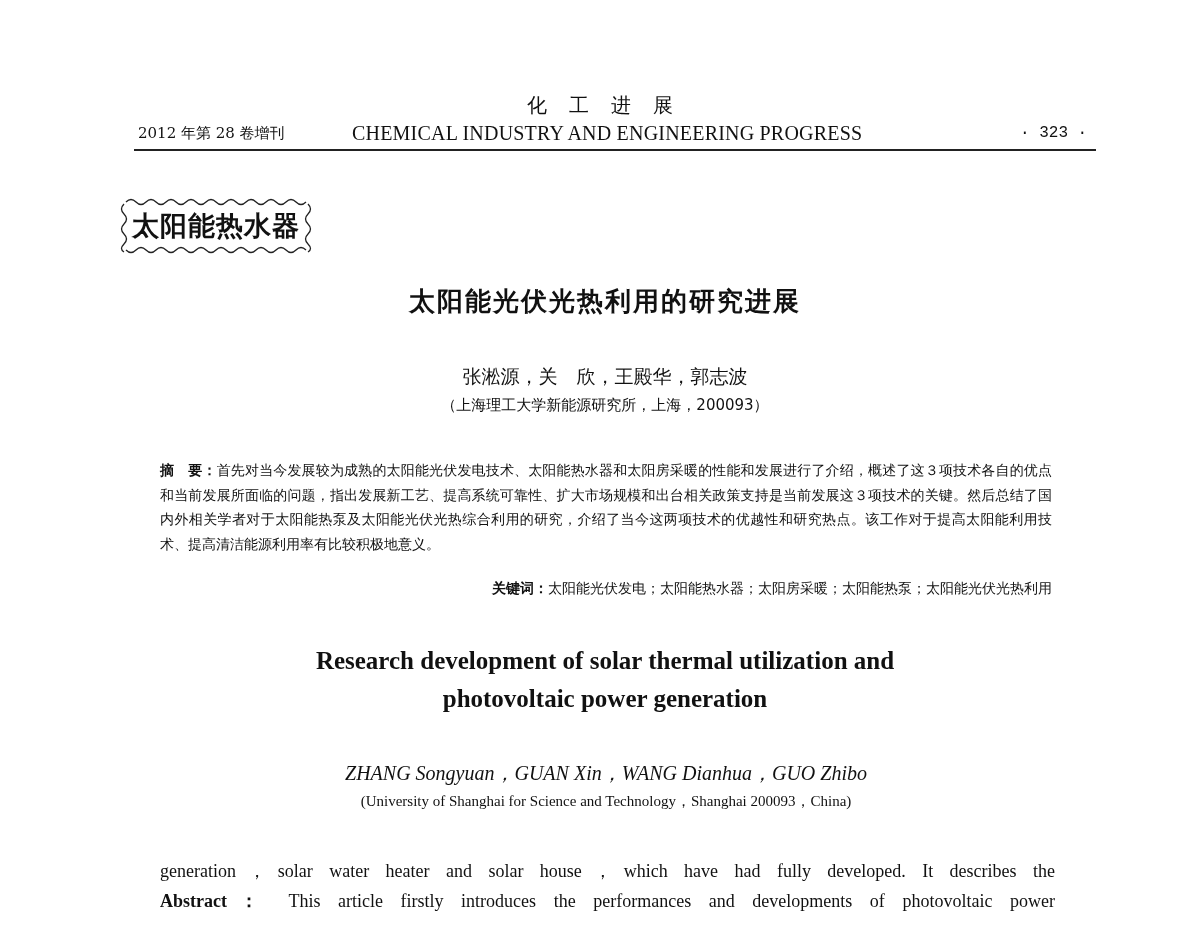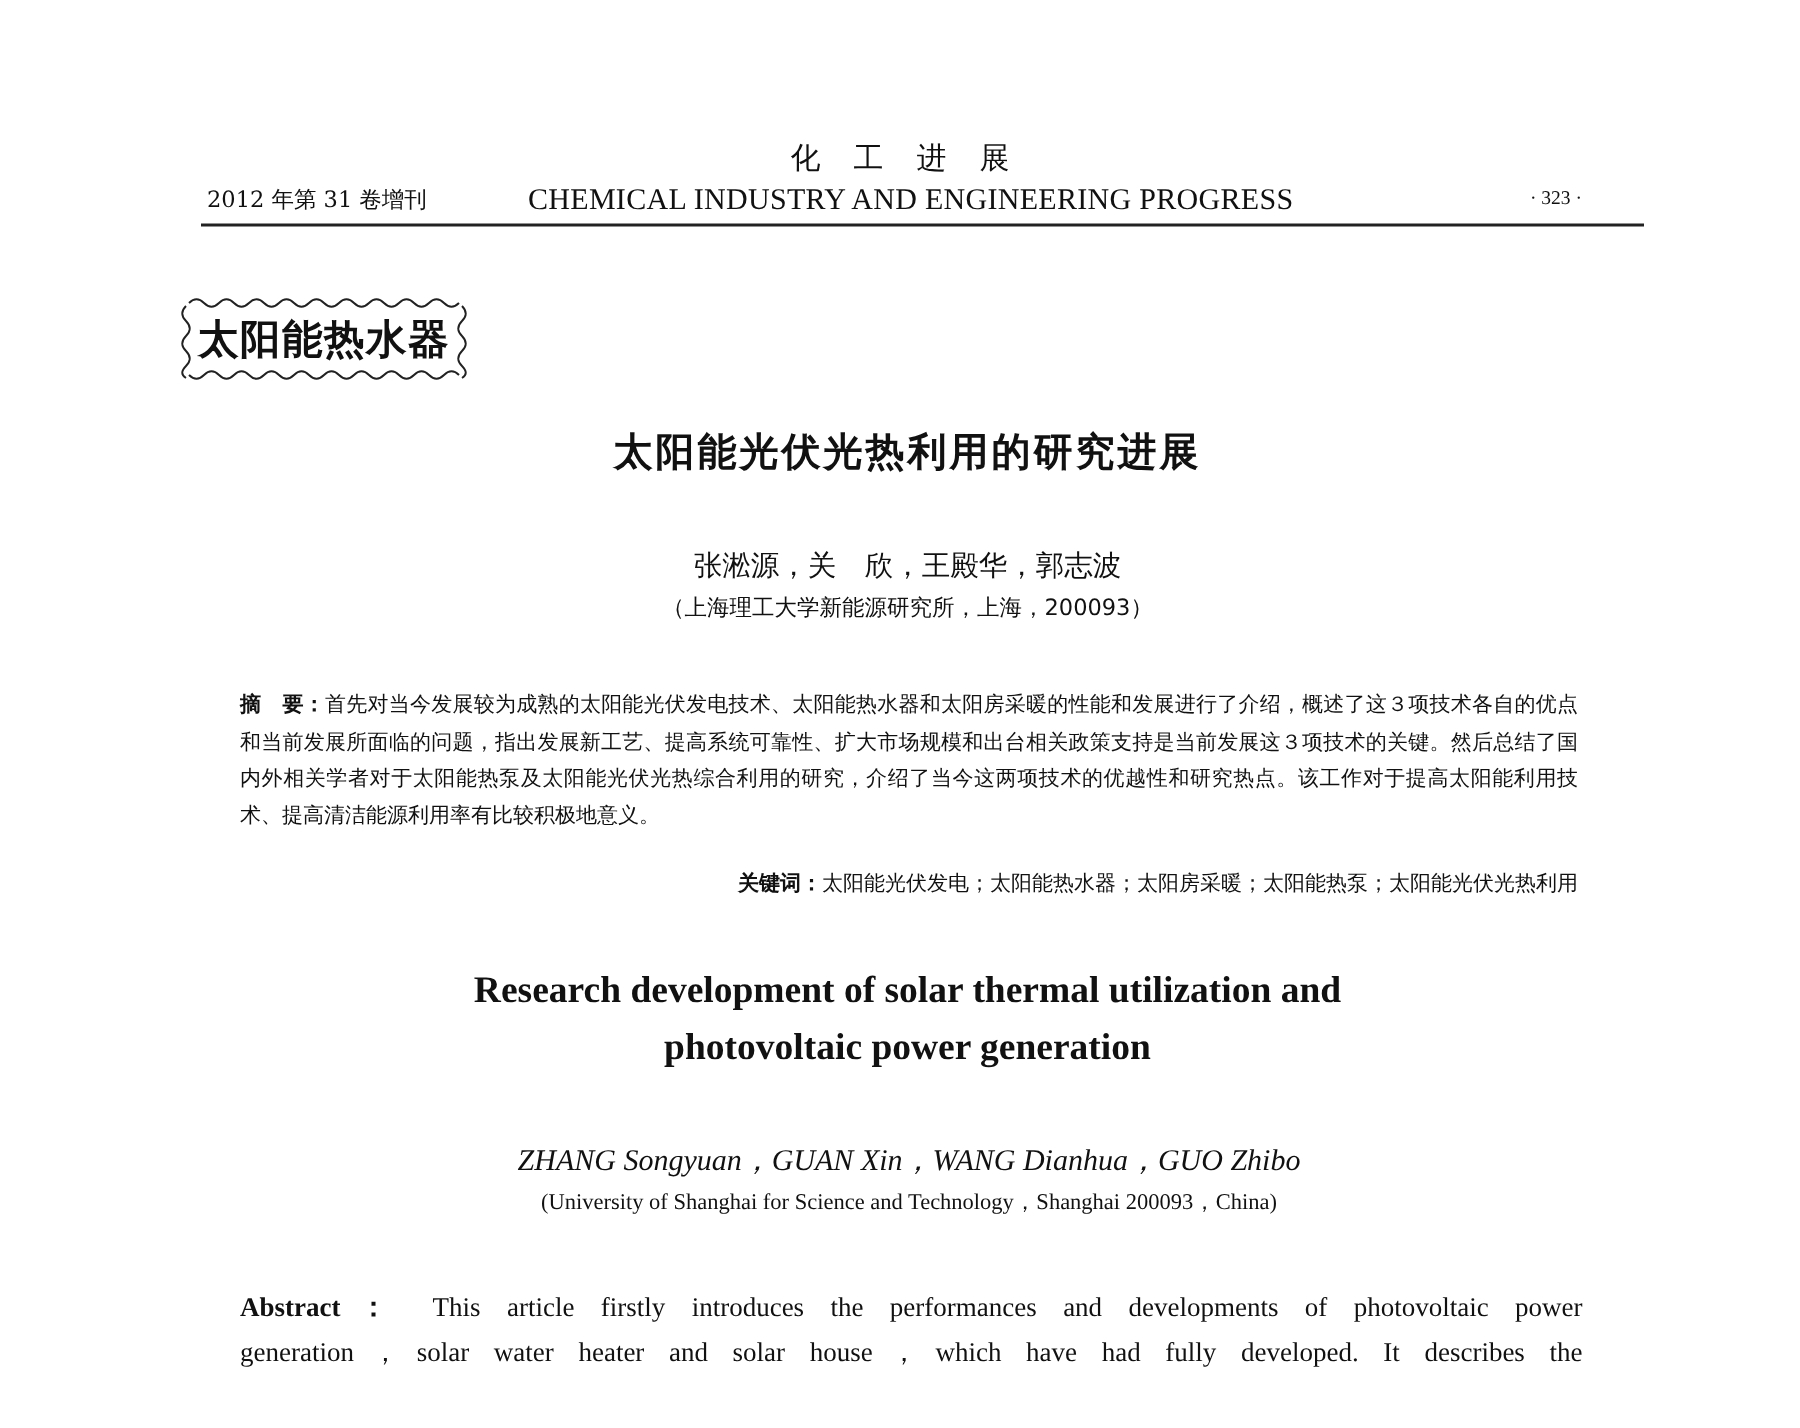--- a/index.html
+++ b/index.html
@@ -1,21 +1,21 @@
 <!DOCTYPE html>
 <html><head>
   <meta charset="utf-8">
   <style>
     html, body { margin:0; padding:0; background:#ffffff; }
     body { width:1200px; height:952px; overflow:hidden; position:relative; color:#111; font-family:"DejaVu Serif", serif; }
     .abs { position:absolute; }
     .journal-cn { left:0; width:1200px; top:92px; text-align:center; font-size:20px; letter-spacing:22px; font-family:"DejaVu Serif", serif; padding-left:22px; box-sizing:border-box; }
     .hdr-left { left:138px; top:124px; font-size:15px; font-family:"DejaVu Serif", serif; }
     .hdr-center { left:352px; top:122px; font-size:20px; font-family:"Liberation Serif", serif; letter-spacing:0.2px; }
-    .hdr-right { left:1020px; top:124px; font-size:13px; font-family:Liberation Serif, serif; }
+    .hdr-right { left:1020px; top:124px; font-size:16px; font-family:Liberation Mono, monospace; }
     .hdr-rule { left:134px; top:149px; width:962px; height:0; border-top:2px solid #222; }
     .section-tag { left:118px; top:196px; width:196px; height:60px; box-sizing:border-box; }
     .section-tag .frame { position:absolute; left:0; top:0; width:196px; height:60px; }
     .section-tag .label { position:absolute; left:0; width:196px; top:12px; text-align:center; font-size:27px; font-weight:bold; font-family:"DejaVu Sans", sans-serif; letter-spacing:1px; }
     .title-cn { left:0; width:1210px; top:284px; text-align:center; font-size:26px; font-weight:bold; font-family:"DejaVu Sans", sans-serif; letter-spacing:2px; }
     .authors-cn { left:0; width:1210px; top:364px; text-align:center; font-size:19px; font-family:"DejaVu Serif", serif; }
     .affil-cn { left:0; width:1210px; top:396px; text-align:center; font-size:15px; font-family:"DejaVu Sans", sans-serif; }
     .abstract-cn { left:160px; top:458px; width:892px; font-size:14px; line-height:24.6px; font-family:"DejaVu Serif", serif; text-align:justify; }
     .abstract-cn b { font-family:"DejaVu Sans", sans-serif; font-weight:bold; }
     .keywords-cn { left:160px; top:580px; width:892px; font-size:14px; font-family:"DejaVu Serif", serif;text-align:right; }
@@ -24,21 +24,21 @@
     .authors-en { left:0; width:1212px; top:760px; text-align:center; font-size:20px; font-style:italic; font-family:"Liberation Serif", serif; }
     .affil-en { left:0; width:1212px; top:792px; text-align:center; font-size:15px; font-family:"Liberation Serif", serif; }
     .abstract-en { left:160px; top:856px; width:895px; font-size:18px; line-height:30px; font-family:"Liberation Serif", serif; text-align:justify; text-align-last:justify; }
     .abstract-en b { font-weight:bold; }
     .abstract-en .line { display:block; text-align:justify; text-align-last:justify; }
   </style>
 </head>
 <body>
 
 <div class="abs journal-cn">化工进展</div>
-<div class="abs hdr-left">2012 年第 31 卷增刊</div>
+<div class="abs hdr-left">2012 年第 28 卷增刊</div>
 <div class="abs hdr-center">CHEMICAL INDUSTRY AND ENGINEERING PROGRESS</div>
 <div class="abs hdr-right">· 323 ·</div>
 <div class="abs hdr-rule"></div>
 
 <div class="abs section-tag">
   <svg class="frame" viewBox="0 0 196 60" width="196" height="60">
     <path d="M8,6 q5,-5 10,0 t10,0 t10,0 t10,0 t10,0 t10,0 t10,0 t10,0 t10,0 t10,0 t10,0 t10,0 t10,0 t10,0 t10,0 t10,0 t10,0 t10,0" fill="none" stroke="#222" stroke-width="1.3"></path>
     <path d="M8,54 q5,5 10,0 t10,0 t10,0 t10,0 t10,0 t10,0 t10,0 t10,0 t10,0 t10,0 t10,0 t10,0 t10,0 t10,0 t10,0 t10,0 t10,0 t10,0" fill="none" stroke="#222" stroke-width="1.3"></path>
     <path d="M6,8 q-5,5 0,10 t0,10 t0,10 t0,10 t0,8" fill="none" stroke="#222" stroke-width="1.3"></path>
     <path d="M190,8 q5,5 0,10 t0,10 t0,10 t0,10 t0,8" fill="none" stroke="#222" stroke-width="1.3"></path>
@@ -60,15 +60,15 @@
 
 <div class="abs title-en">
   <div>Research development of solar thermal utilization and</div>
   <div>photovoltaic power generation</div>
 </div>
 
 <div class="abs authors-en">ZHANG Songyuan，GUAN Xin，WANG Dianhua，GUO Zhibo</div>
 <div class="abs affil-en">(University of Shanghai for Science and Technology，Shanghai 200093，China)</div>
 
 <div class="abs abstract-en">
+  <span class="line">generation，solar water heater and solar house，which have had fully developed. It describes the</span>
   <span class="line"><b>Abstract：</b> <span>This article firstly introduces the performances and developments of photovoltaic power</span></span>
-  <span class="line">generation，solar water heater and solar house，which have had fully developed. It describes the</span>
 </div>
 
 </body></html>

